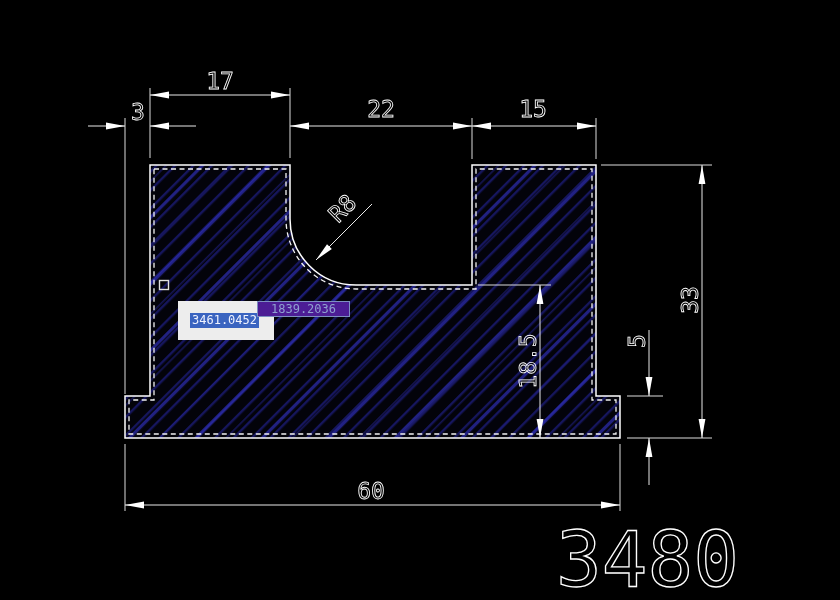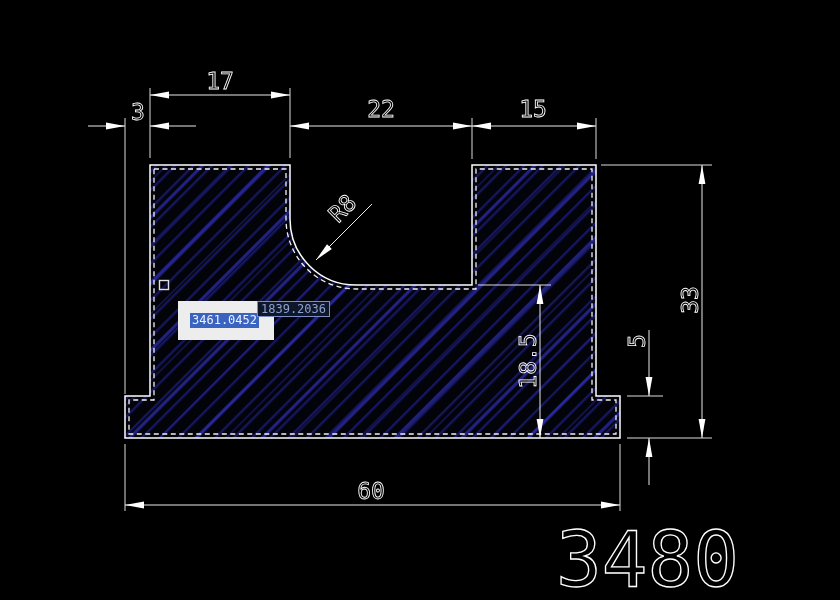--- a/index.html
+++ b/index.html
@@ -12,22 +12,22 @@
   .innerdash{stroke:#f2f2f2;stroke-width:1.3;fill:none;stroke-dasharray:5 3.5;}
   .dimtxt{font-family:"DejaVu Sans Mono", monospace;font-size:23px;
           fill:none;stroke:#ffffff;stroke-width:0.85;}
   .titletxt{font-family:"DejaVu Sans Mono", monospace;font-size:76px;
             fill:none;stroke:#ffffff;stroke-width:1.3;}
   .dyninput{position:absolute;height:15px;line-height:15px;font-size:12px;
             background:#ededed;padding:12px;white-space:nowrap;}
   .dyninput .sel{display:inline-block;height:15px;line-height:15px;
             background:#3a64c0;color:#eef2ff;padding:0 2px;}
   .dyninput2{position:absolute;height:14px;line-height:14px;font-size:12px;
-            background:#0f172a;border:1px solid #7d8fc0;color:#8fa0d0;
-            padding:0 3px;white-space:nowrap;}
+            background:#4c1d95;border:1px solid #7d8fc0;color:#8fa0d0;
+            padding:0 13px;white-space:nowrap;}
 </style>
 </head>
 <body>
 
 <div id="stage">
 
   <svg width="840" height="600" viewBox="0 0 840 600">
     <defs>
       <path id="partPath" d="M150 157 H290 V211 A66 66 0 0 0 356 277 H472 V157 H596 V388 H620 V430 H125 V388 H150 Z"></path>
       <pattern id="hatch1" patternUnits="userSpaceOnUse" width="13" height="13" patternTransform="rotate(-45)">

